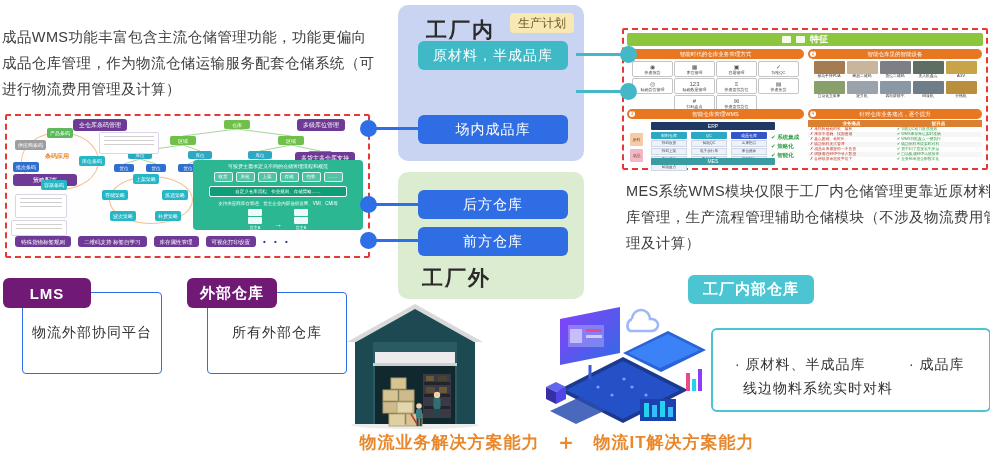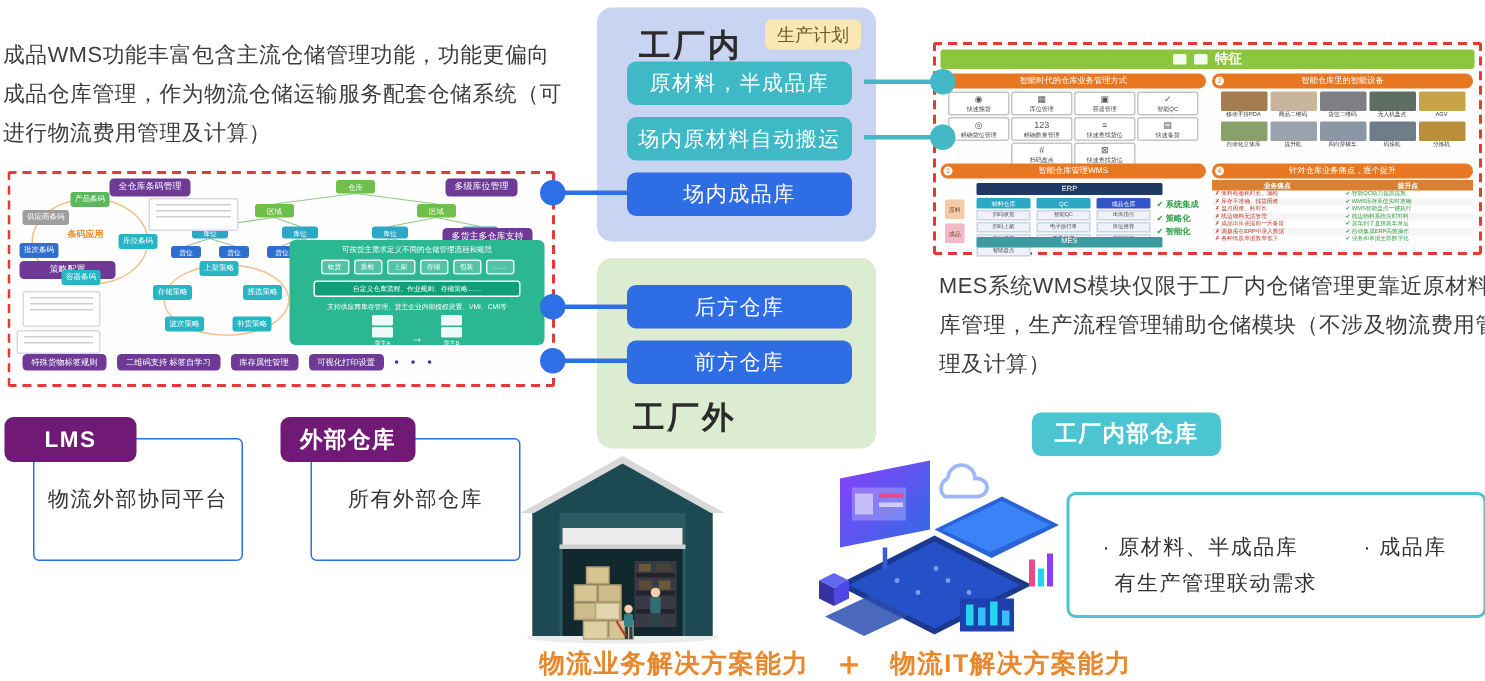--- a/index.html
+++ b/index.html
@@ -238,21 +238,20 @@
   <div class="dot b" style="left:360px;top:120px;"></div>
   <div class="conn b" style="left:370px;top:203px;width:50px;"></div>
   <div class="dot b" style="left:360px;top:196px;"></div>
   <div class="conn b" style="left:370px;top:239px;width:50px;"></div>
   <div class="dot b" style="left:360px;top:232px;"></div>
 
   <div class="zone" style="left:398px;top:5px;width:186px;height:156px;background:#c8d4f2;">
     <div class="zone-title" style="left:28px;top:11px;">工厂内</div>
     <div class="badge" style="right:10px;top:8px;">生产计划</div>
     <div class="cbtn teal" style="top:36px;">原材料，半成品库</div>
-    <div class="cbtn teal" style="top:73px;">场内原材料自动搬运</div>
     <div class="cbtn blue" style="top:110px;">场内成品库</div>
   </div>
 
   <div class="zone" style="left:398px;top:172px;width:186px;height:127px;background:#dcecd1;">
     <div class="cbtn blue" style="top:18px;">后方仓库</div>
     <div class="cbtn blue" style="top:55px;">前方仓库</div>
     <div class="zone-title" style="left:24px;top:92px;">工厂外</div>
   </div>
 
   <div class="thumb" style="left:622px;top:28px;width:362px;height:138px;">
@@ -480,21 +479,21 @@
   <div class="tab bl" style="left:3px;top:278px;width:88px;">LMS</div>
   <div class="tbox bl tbox-center" style="left:22px;top:292px;width:138px;height:80px;">物流外部协同平台</div>
 
   <div class="tab bl" style="left:187px;top:278px;width:90px;">外部仓库</div>
   <div class="tbox bl tbox-center" style="left:207px;top:292px;width:138px;height:80px;">所有外部仓库</div>
 
   <div class="tab tl" style="left:688px;top:275px;width:126px;height:29px;">工厂内部仓库</div>
   <div class="tbox tl" style="left:711px;top:288px;width:276px;height:80px;margin-top:40px;">
     <span class="ib-item" style="left:22px;top:26px;">·  原材料、半成品库</span>
     <span class="ib-item" style="left:196px;top:26px;">·  成品库</span>
-    <span class="ib-item" style="left:30px;top:50px;">有生产管理联动需求</span>
+    <span class="ib-item" style="left:30px;top:50px;">线边物料系统实时对料</span>
   </div>
 
   <svg class="illu" style="left:345px;top:302px;" width="140" height="128" viewBox="0 0 140 128">
     <ellipse cx="70" cy="123" rx="64" ry="4" fill="#ececec"></ellipse>
     <polygon points="70,2 138,40 2,40" fill="#d9d9d9"></polygon>
     <polygon points="70,7 129,40 11,40" fill="#1d4a52"></polygon>
     <rect x="10" y="40" width="120" height="82" fill="#2a5b63"></rect>
     <rect x="10" y="40" width="18" height="82" fill="#1d4a52"></rect>
     <rect x="112" y="40" width="18" height="82" fill="#1d4a52"></rect>
     <rect x="30" y="50" width="80" height="72" fill="#10282e"></rect>

